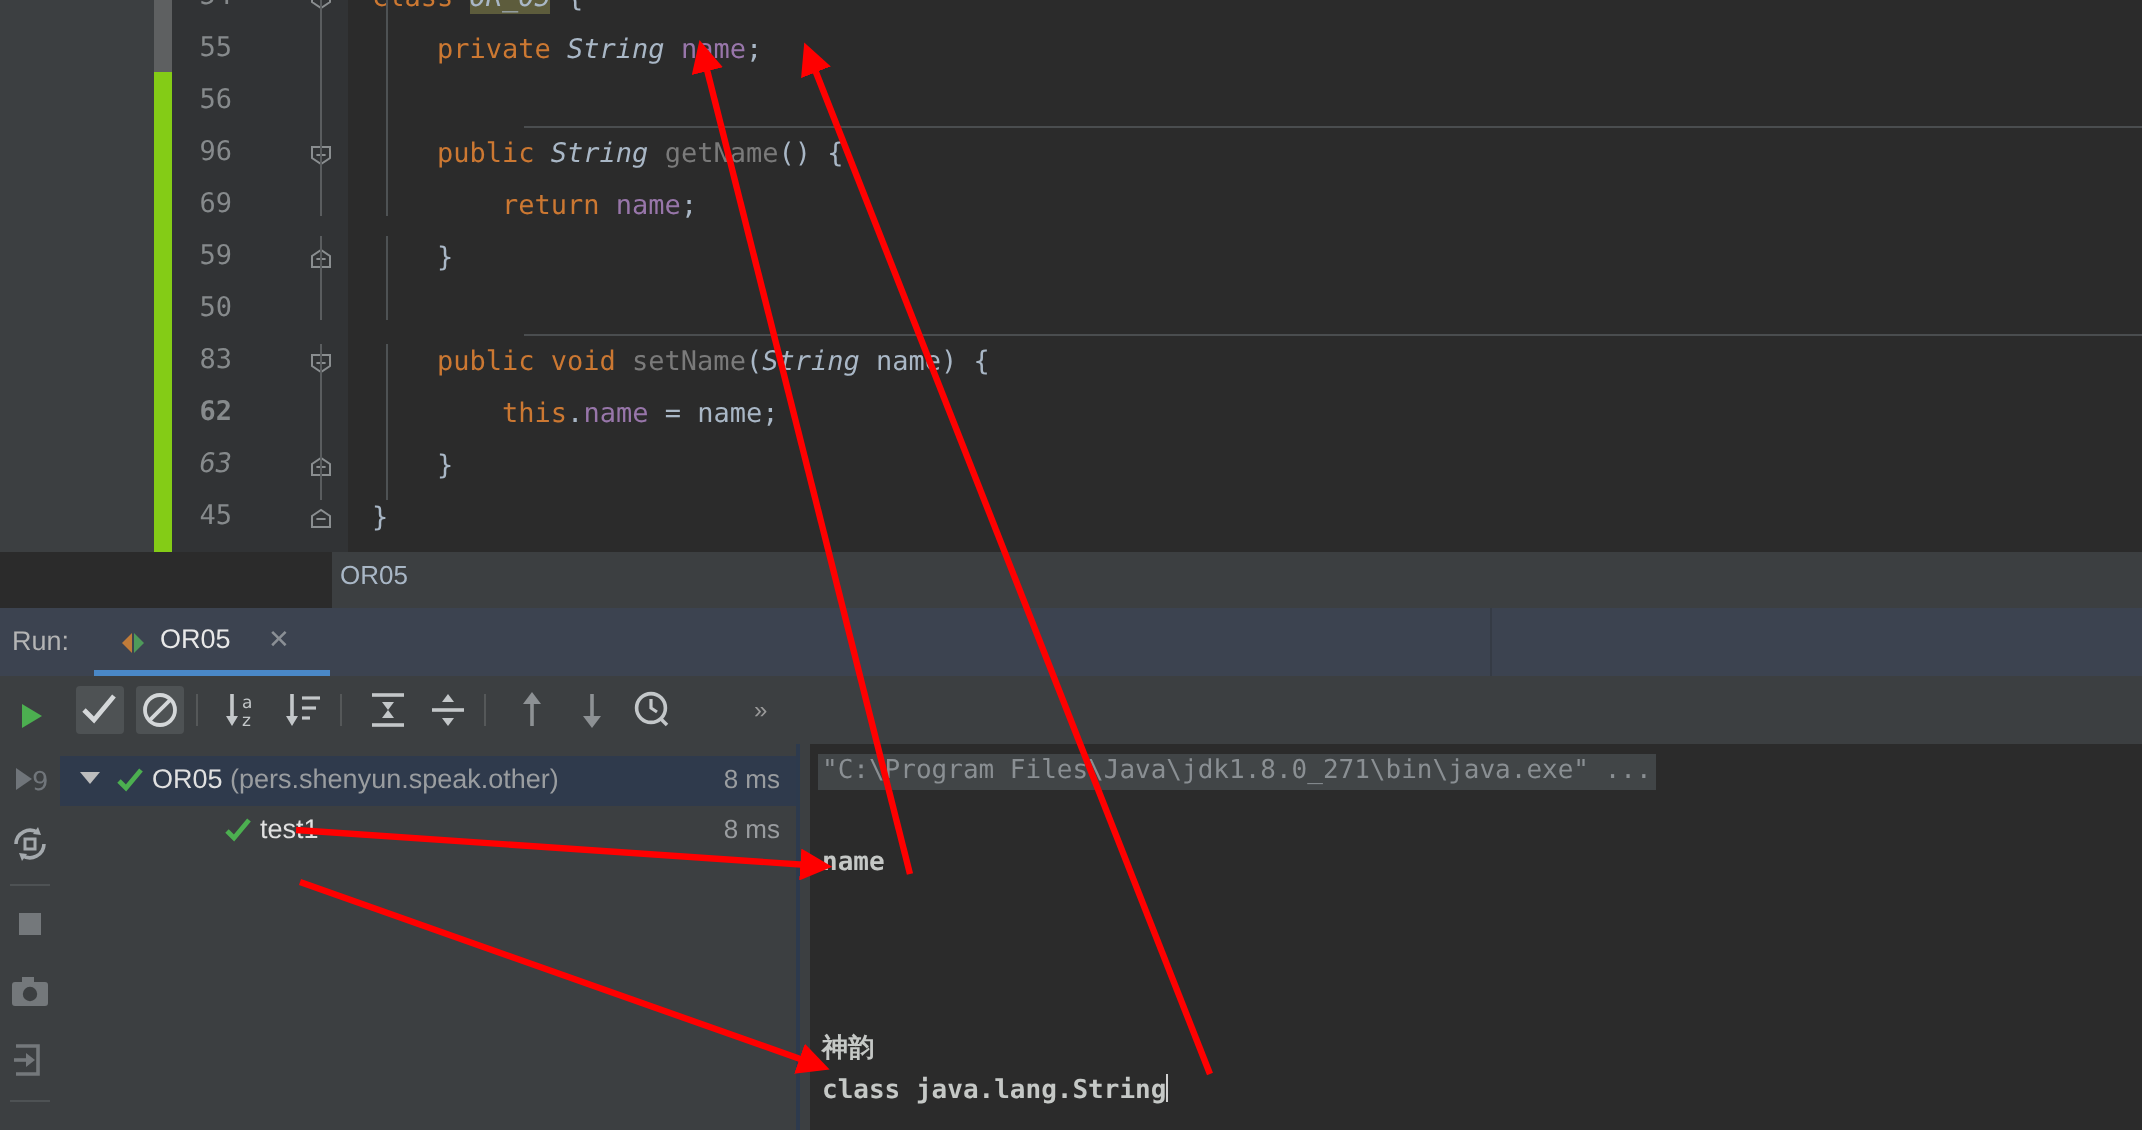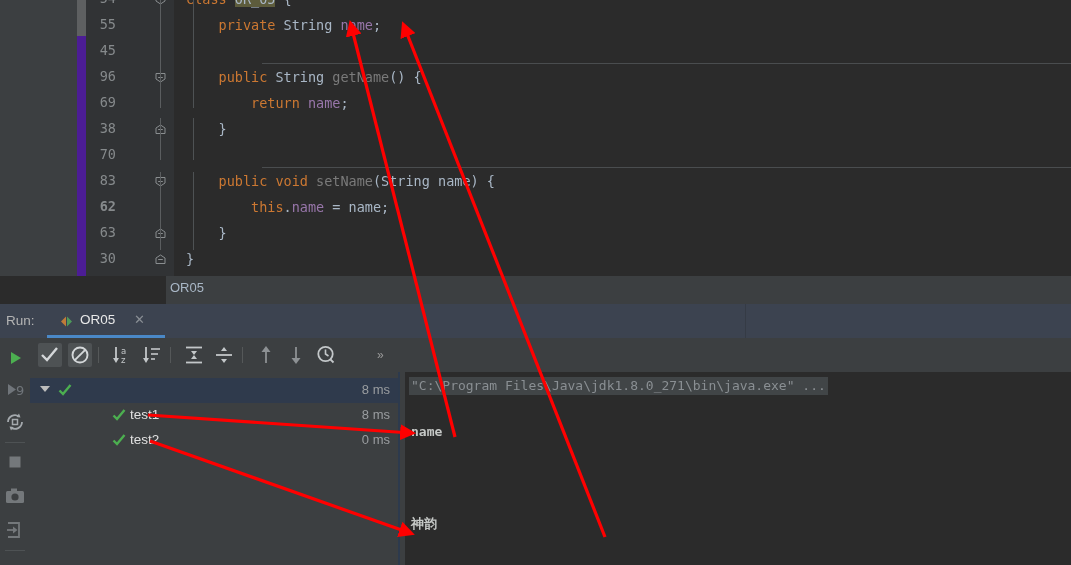--- a/index.html
+++ b/index.html
@@ -3,36 +3,36 @@
 <meta charset="utf-8">
 <style>
   html,body{margin:0;padding:0;background:#3c3f41;}
   body{
     width:1071px;height:565px;overflow:hidden;position:relative;
     font-family:"Liberation Sans",sans-serif;font-size:12px;color:#bbbbbb;
   }
   #root{position:absolute;inset:0;}
 
   
-  .editor-wrap{position:absolute;left:0;top:0;width:1071px;height:276px;background:#4c1d95;overflow:hidden;text-align:right;}
+  .editor-wrap{position:absolute;left:0;top:0;width:1071px;height:276px;background:#84cc16;overflow:hidden;text-align:right;}
   .left-pad{position:absolute;left:0;top:0;width:77px;height:276px;background:#3c3f41;}
   .scroll-thumb{position:absolute;left:77px;top:0;width:9px;height:36px;background:#5e6061;}
   .editor-surface{position:absolute;left:86px;top:0;right:0;height:276px;background:#2b2b2b;}
 
   .gutter{position:absolute;left:0;top:0;width:88px;height:276px;background:#313335;}
   .gutter .ln{position:absolute;right:58px;color:#868a8c;font-family:"DejaVu Sans Mono","Liberation Mono",monospace;font-size:13.5px;}
   .fold{position:absolute;left:69px;width:11px;height:11px;}
   .foldline{position:absolute;left:74px;width:1px;background:#5a5d5f;}
 
   .code{position:absolute;left:88px;top:0;right:0;height:276px;
         font-family:"DejaVu Sans Mono","Liberation Mono",monospace;font-size:13.5px;
         white-space:pre;}
   .cl{position:absolute;left:0;height:26px;line-height:26px;}
   .kw{color:#cc7832;}
-  .cls{color:#a9b7c6;}
+  .cls{color:#a9b7c6;font-style:italic;}
   .fld{color:#9876aa;}
   .mth{color:#7a7a7a;}
   .pl{color:#a9b7c6;}
   .hl{background:#5d5c3c;}
   .sep{position:absolute;left:88px;right:0;height:1px;background:#4a4d4f;}
 
   
   .crumbbar{position:absolute;left:0;top:276px;width:1071px;height:28px;background:#3c3f41;}
   .crumb-dark{position:absolute;left:0;top:0;width:166px;height:28px;background:#2b2b2b;}
   .crumb-txt{position:absolute;left:170px;top:4px;font-size:13px;color:#a9b7c6;}
@@ -97,45 +97,45 @@
     <div class="left-pad"></div>
     <div class="scroll-thumb"></div>
     <div class="editor-surface">
       <div class="gutter" id="gutter">
           <div class="ln" style="top: -10px;">54</div>
           <div class="fold" style="top: -6px;"><svg width="11" height="11" viewBox="0 0 11 11">
               <path d="M1 1.5 V7 L5.5 10 L10 7 V1.5 Z" fill="none" stroke="#8a8e90" stroke-width="1"></path>
               <line x1="3.2" y1="5.5" x2="7.8" y2="5.5" stroke="#8a8e90" stroke-width="1"></line>
             </svg></div>
           <div class="ln" style="top: 16px;">55</div>
-          <div class="ln" style="top: 42px;">45</div>
+          <div class="ln" style="top: 42px;">56</div>
           <div class="ln" style="top: 68px;">96</div>
           <div class="fold" style="top: 72px;"><svg width="11" height="11" viewBox="0 0 11 11">
               <path d="M1 1.5 V7 L5.5 10 L10 7 V1.5 Z" fill="none" stroke="#8a8e90" stroke-width="1"></path>
               <line x1="3.2" y1="5.5" x2="7.8" y2="5.5" stroke="#8a8e90" stroke-width="1"></line>
             </svg></div>
           <div class="ln" style="top: 94px;">69</div>
-          <div class="ln" style="top: 120px;">38</div>
+          <div class="ln" style="top: 120px;">59</div>
           <div class="fold" style="top: 124px;"><svg width="11" height="11" viewBox="0 0 11 11">
               <path d="M1 9.5 V4 L5.5 1 L10 4 V9.5 Z" fill="none" stroke="#8a8e90" stroke-width="1"></path>
               <line x1="3.2" y1="5.5" x2="7.8" y2="5.5" stroke="#8a8e90" stroke-width="1"></line>
             </svg></div>
-          <div class="ln" style="top: 146px;">70</div>
+          <div class="ln" style="top: 146px;">50</div>
           <div class="ln" style="top: 172px;">83</div>
           <div class="fold" style="top: 176px;"><svg width="11" height="11" viewBox="0 0 11 11">
               <path d="M1 1.5 V7 L5.5 10 L10 7 V1.5 Z" fill="none" stroke="#8a8e90" stroke-width="1"></path>
               <line x1="3.2" y1="5.5" x2="7.8" y2="5.5" stroke="#8a8e90" stroke-width="1"></line>
             </svg></div>
           <div class="ln" style="top: 198px; font-weight: bold;">62</div>
-          <div class="ln" style="top: 224px;">63</div>
+          <div class="ln" style="top: 224px; font-style: italic;">63</div>
           <div class="fold" style="top: 228px;"><svg width="11" height="11" viewBox="0 0 11 11">
               <path d="M1 9.5 V4 L5.5 1 L10 4 V9.5 Z" fill="none" stroke="#8a8e90" stroke-width="1"></path>
               <line x1="3.2" y1="5.5" x2="7.8" y2="5.5" stroke="#8a8e90" stroke-width="1"></line>
             </svg></div>
-          <div class="ln" style="top: 250px;">30</div>
+          <div class="ln" style="top: 250px;">45</div>
           <div class="fold" style="top: 254px;"><svg width="11" height="11" viewBox="0 0 11 11">
               <path d="M1 9.5 V4 L5.5 1 L10 4 V9.5 Z" fill="none" stroke="#8a8e90" stroke-width="1"></path>
               <line x1="3.2" y1="5.5" x2="7.8" y2="5.5" stroke="#8a8e90" stroke-width="1"></line>
             </svg></div>
           <div class="foldline" style="top: -4px; height: 112px;"></div>
           <div class="foldline" style="top: 118px; height: 42px;"></div>
           <div class="foldline" style="top: 172px; height: 78px;"></div>
         </div>
       <div class="code" id="codearea"><div class="cl" style="top: -14px; padding-left: 12px;"><span class="kw">class </span><span class="cls hl">OR_05</span><span class="pl"> {</span></div><div class="cl" style="top: 12px; padding-left: 12px;"><span class="kw">    private </span><span class="cls">String</span><span class="pl"> </span><span class="fld">name</span><span class="pl">;</span></div><div class="cl" style="top: 38px; padding-left: 12px;"></div><div class="sep" style="top: 63px;"></div><div class="cl" style="top: 64px; padding-left: 12px;"><span class="kw">    public </span><span class="cls">String</span><span class="pl"> </span><span class="mth">getName</span><span class="pl">() {</span></div><div class="cl" style="top: 90px; padding-left: 12px;"><span class="kw">        return </span><span class="fld">name</span><span class="pl">;</span></div><div class="cl" style="top: 116px; padding-left: 12px;"><span class="pl">    }</span></div><div class="cl" style="top: 142px; padding-left: 12px;"></div><div class="sep" style="top: 167px;"></div><div class="cl" style="top: 168px; padding-left: 12px;"><span class="kw">    public void </span><span class="mth">setName</span><span class="pl">(</span><span class="cls">String</span><span class="pl"> name) {</span></div><div class="cl" style="top: 194px; padding-left: 12px;"><span class="kw">        this</span><span class="pl">.</span><span class="fld">name</span><span class="pl"> = name;</span></div><div class="cl" style="top: 220px; padding-left: 12px;"><span class="pl">    }</span></div><div class="cl" style="top: 246px; padding-left: 12px;"><span class="pl">}</span></div></div>
     <div style="position: absolute; left: 107px; width: 1px; background: rgb(78, 82, 84); top: -4px; height: 112px;"></div>
@@ -267,45 +267,40 @@
           <line x1="16" y1="16" x2="19.5" y2="19.5" stroke="#c3c7c9" stroke-width="1.8"></line>
         </svg></div>
     </div>
 
   <div class="tree" id="tree">
       <div class="trow sel" style="top: 6px;">
         <div class="tri"></div>
         <span class="tchk" style="left: 28px;"><svg width="14" height="14" viewBox="0 0 14 14">
             <polyline points="1.5,7.5 5,11 12.5,2" fill="none" stroke="#4caf50" stroke-width="2.4"></polyline>
           </svg></span>
+        <span class="tlbl" style="left: 46px;"><span class="tname">OR05</span><span class="tpkg"> (pers.shenyun.speak.other)</span></span>
         <span class="tms">8 ms</span>
       </div>
       <div class="trow" style="top: 31px;">
         <span class="tchk" style="left: 82px;"><svg width="14" height="14" viewBox="0 0 14 14">
             <polyline points="1.5,7.5 5,11 12.5,2" fill="none" stroke="#4caf50" stroke-width="2.4"></polyline>
           </svg></span>
         <span class="tlbl" style="left: 100px;"><span class="tname">test1</span><span class="tpkg"></span></span>
         <span class="tms">8 ms</span>
       </div>
-      <div class="trow" style="top: 56px;">
-        <span class="tchk" style="left: 82px;"><svg width="14" height="14" viewBox="0 0 14 14">
-            <polyline points="1.5,7.5 5,11 12.5,2" fill="none" stroke="#4caf50" stroke-width="2.4"></polyline>
-          </svg></span>
-        <span class="tlbl" style="left: 100px;"><span class="tname">test2</span><span class="tpkg"></span></span>
-        <span class="tms">0 ms</span>
-      </div>
     </div>
   <div class="treesplit">
       <div class="bar"></div>
     </div>
 
   <div class="console" id="console">
     <div class="cmdline">"C:\Program Files\Java\jdk1.8.0_271\bin\java.exe" ...</div>
   <div class="cline" style="top: 52px;">name</div>
       <div class="cline" style="top: 143px;">神韵</div>
+      <div class="cline" style="top: 165px;">class java.lang.String<span class="caret"></span></div>
     </div>
 
   <svg class="arrows" width="1071" height="565" id="arrows">
       <defs>
         <marker id="ah" markerWidth="5" markerHeight="5" refX="3.4" refY="2.5" orient="auto">
           <polygon points="0,0 5,2.5 0,5" fill="#ff0000"></polygon>
         </marker>
       </defs>
       <line x1="455" y1="437" x2="351" y2="25" stroke="#ff0000" stroke-width="3.2" marker-end="url(#ah)"></line>
       <line x1="605" y1="537" x2="404" y2="26" stroke="#ff0000" stroke-width="3.2" marker-end="url(#ah)"></line>

